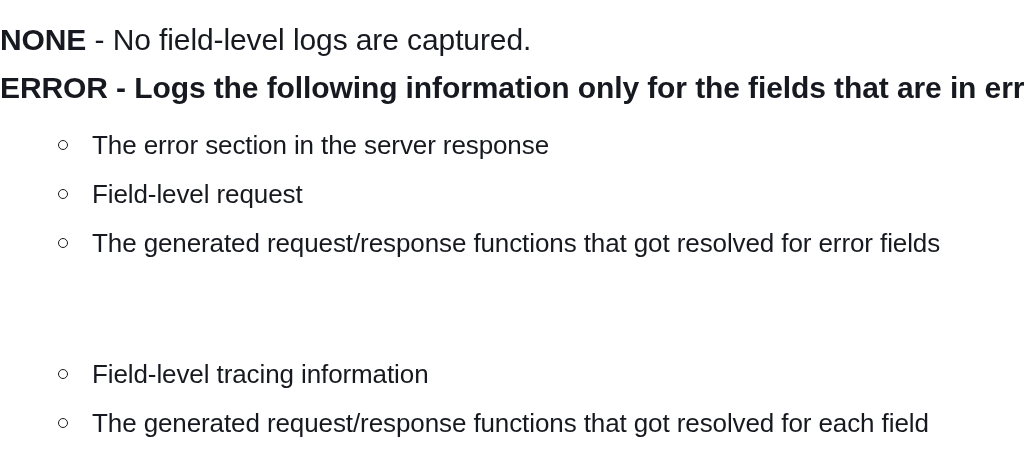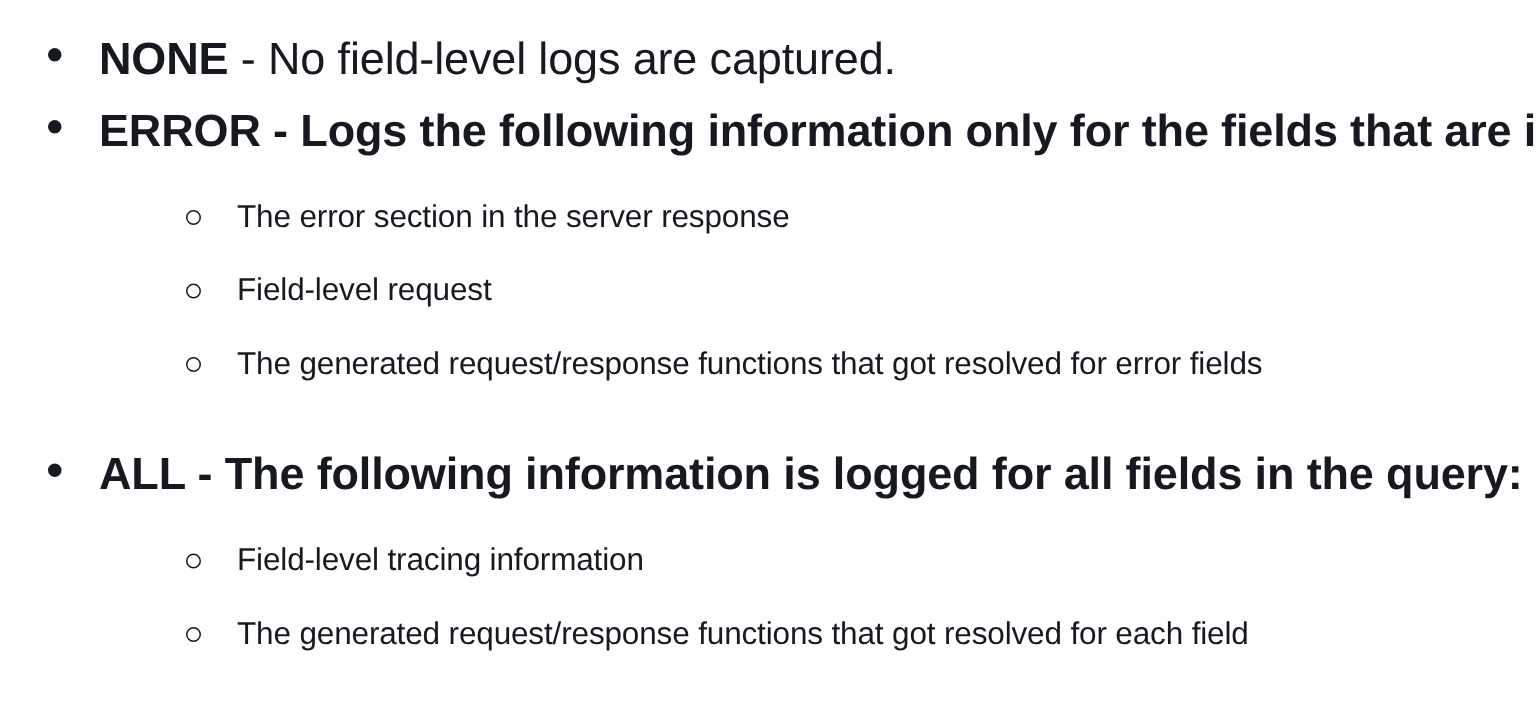--- a/index.html
+++ b/index.html
@@ -25,21 +25,20 @@
 
   
   .level1 {
     list-style: none;
     margin: 0;
     padding: 0;
   }
 
   .l1-item {
     position: relative;
-    padding-left: 66px;
   }
 
   .l1-row {
     position: relative;
     min-height: 48px;
   }
 
   .dot-bullet {
     position: absolute;
     left: -34px;
@@ -82,21 +81,21 @@
     top: 17px;
     width: 8px;
     height: 8px;
     border: 1.6px solid #16191f;
     border-radius: 50%;
     box-sizing: content-box;
     background: transparent;
   }
 
   .l2-text {
-    font-size: 21px;
+    font-size: 26px;
     line-height: 44px;
     letter-spacing: -0.1px;
     white-space: nowrap;
     margin-top: 16px;
   }
 
   
   .block-none   { position: absolute; left: 0;  top: 18px;  }
   .block-error  { position: absolute; left: 0;  top: 66px;  }
   .block-all    { position: absolute; left: 0;  top: 295px; }
@@ -135,21 +134,20 @@
         <li class="l2-item">
           <span class="circle-bullet"></span>
           <span class="l2-text">The generated request/response functions that got resolved for error fields</span>
         </li>
       </ul>
     </li>
 
     <li class="l1-item block-all">
       <div class="l1-row">
         <span class="dot-bullet"></span>
-        <span class="l1-text all-bold">ALL - The following information is logged for all fields in the query:</span>
       </div>
 
       <ul class="level2 sub-first">
         <li class="l2-item">
           <span class="circle-bullet"></span>
           <span class="l2-text">Field-level tracing information</span>
         </li>
         <li class="l2-item">
           <span class="circle-bullet"></span>
           <span class="l2-text">The generated request/response functions that got resolved for each field</span>

